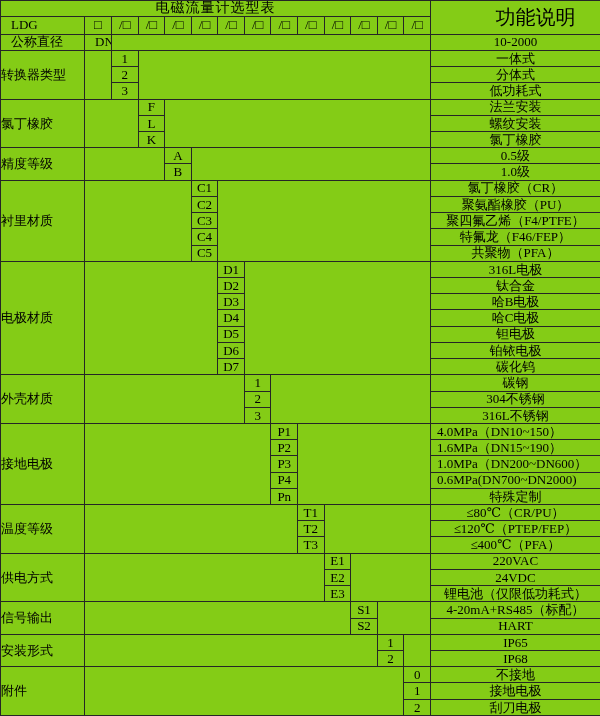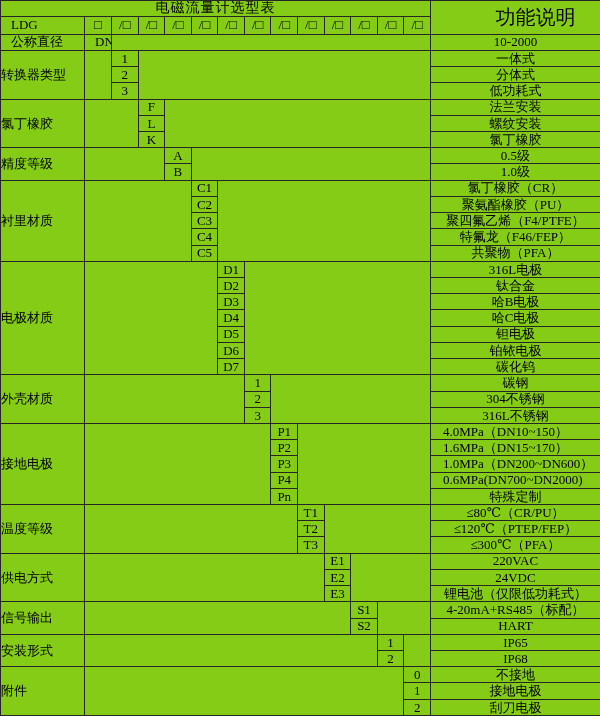--- a/index.html
+++ b/index.html
@@ -18,21 +18,21 @@
   }
   tr.r-title { height: 14px; }
   tr.r-ldg { height: 18px; }
   td.title-cell { font-size: 14px; letter-spacing: 1px; }
   td.desc-header { font-size: 20px; padding-left: 40px; }
   td.lbl { text-align: left; }
   td.lbl-left { text-align: left; padding-left: 10px; }
   td.code { text-align: center; }
   td.slot { text-align: center; }
   td.desc { text-align: center; }
-  td.desc.left { text-align: left; padding-left: 12px; }
+  td.desc.left { text-align: left; padding-left: 6px; }
   td.blank { }
 </style>
 </head>
 <body>
 
 <div class="wrap">
 <table class="sel">
   <colgroup>
     <col style="width:84px">
     <col style="width:27px">
@@ -199,21 +199,21 @@
 
   <tr>
     <td class="lbl" rowspan="5">接地电极</td>
     <td class="blank" rowspan="5" colspan="7"></td>
     <td class="code">P1</td>
     <td class="blank" rowspan="5" colspan="5"></td>
     <td class="desc left">4.0MPa（DN10~150）</td>
   </tr>
   <tr>
     <td class="code">P2</td>
-    <td class="desc left">1.6MPa（DN15~170）</td>
+    <td class="desc left">1.6MPa（DN15~190）</td>
   </tr>
   <tr>
     <td class="code">P3</td>
     <td class="desc left">1.0MPa（DN200~DN600）</td>
   </tr>
   <tr>
     <td class="code">P4</td>
     <td class="desc left">0.6MPa(DN700~DN2000)</td>
   </tr>
   <tr>
@@ -227,21 +227,21 @@
     <td class="code">T1</td>
     <td class="blank" rowspan="3" colspan="4"></td>
     <td class="desc">≤80℃（CR/PU）</td>
   </tr>
   <tr>
     <td class="code">T2</td>
     <td class="desc">≤120℃（PTEP/FEP）</td>
   </tr>
   <tr>
     <td class="code">T3</td>
-    <td class="desc">≤300℃（PFA）</td>
+    <td class="desc">≤400℃（PFA）</td>
   </tr>
 
   <tr>
     <td class="lbl" rowspan="3">供电方式</td>
     <td class="blank" rowspan="3" colspan="9"></td>
     <td class="code">E1</td>
     <td class="blank" rowspan="3" colspan="3"></td>
     <td class="desc">220VAC</td>
   </tr>
   <tr>

